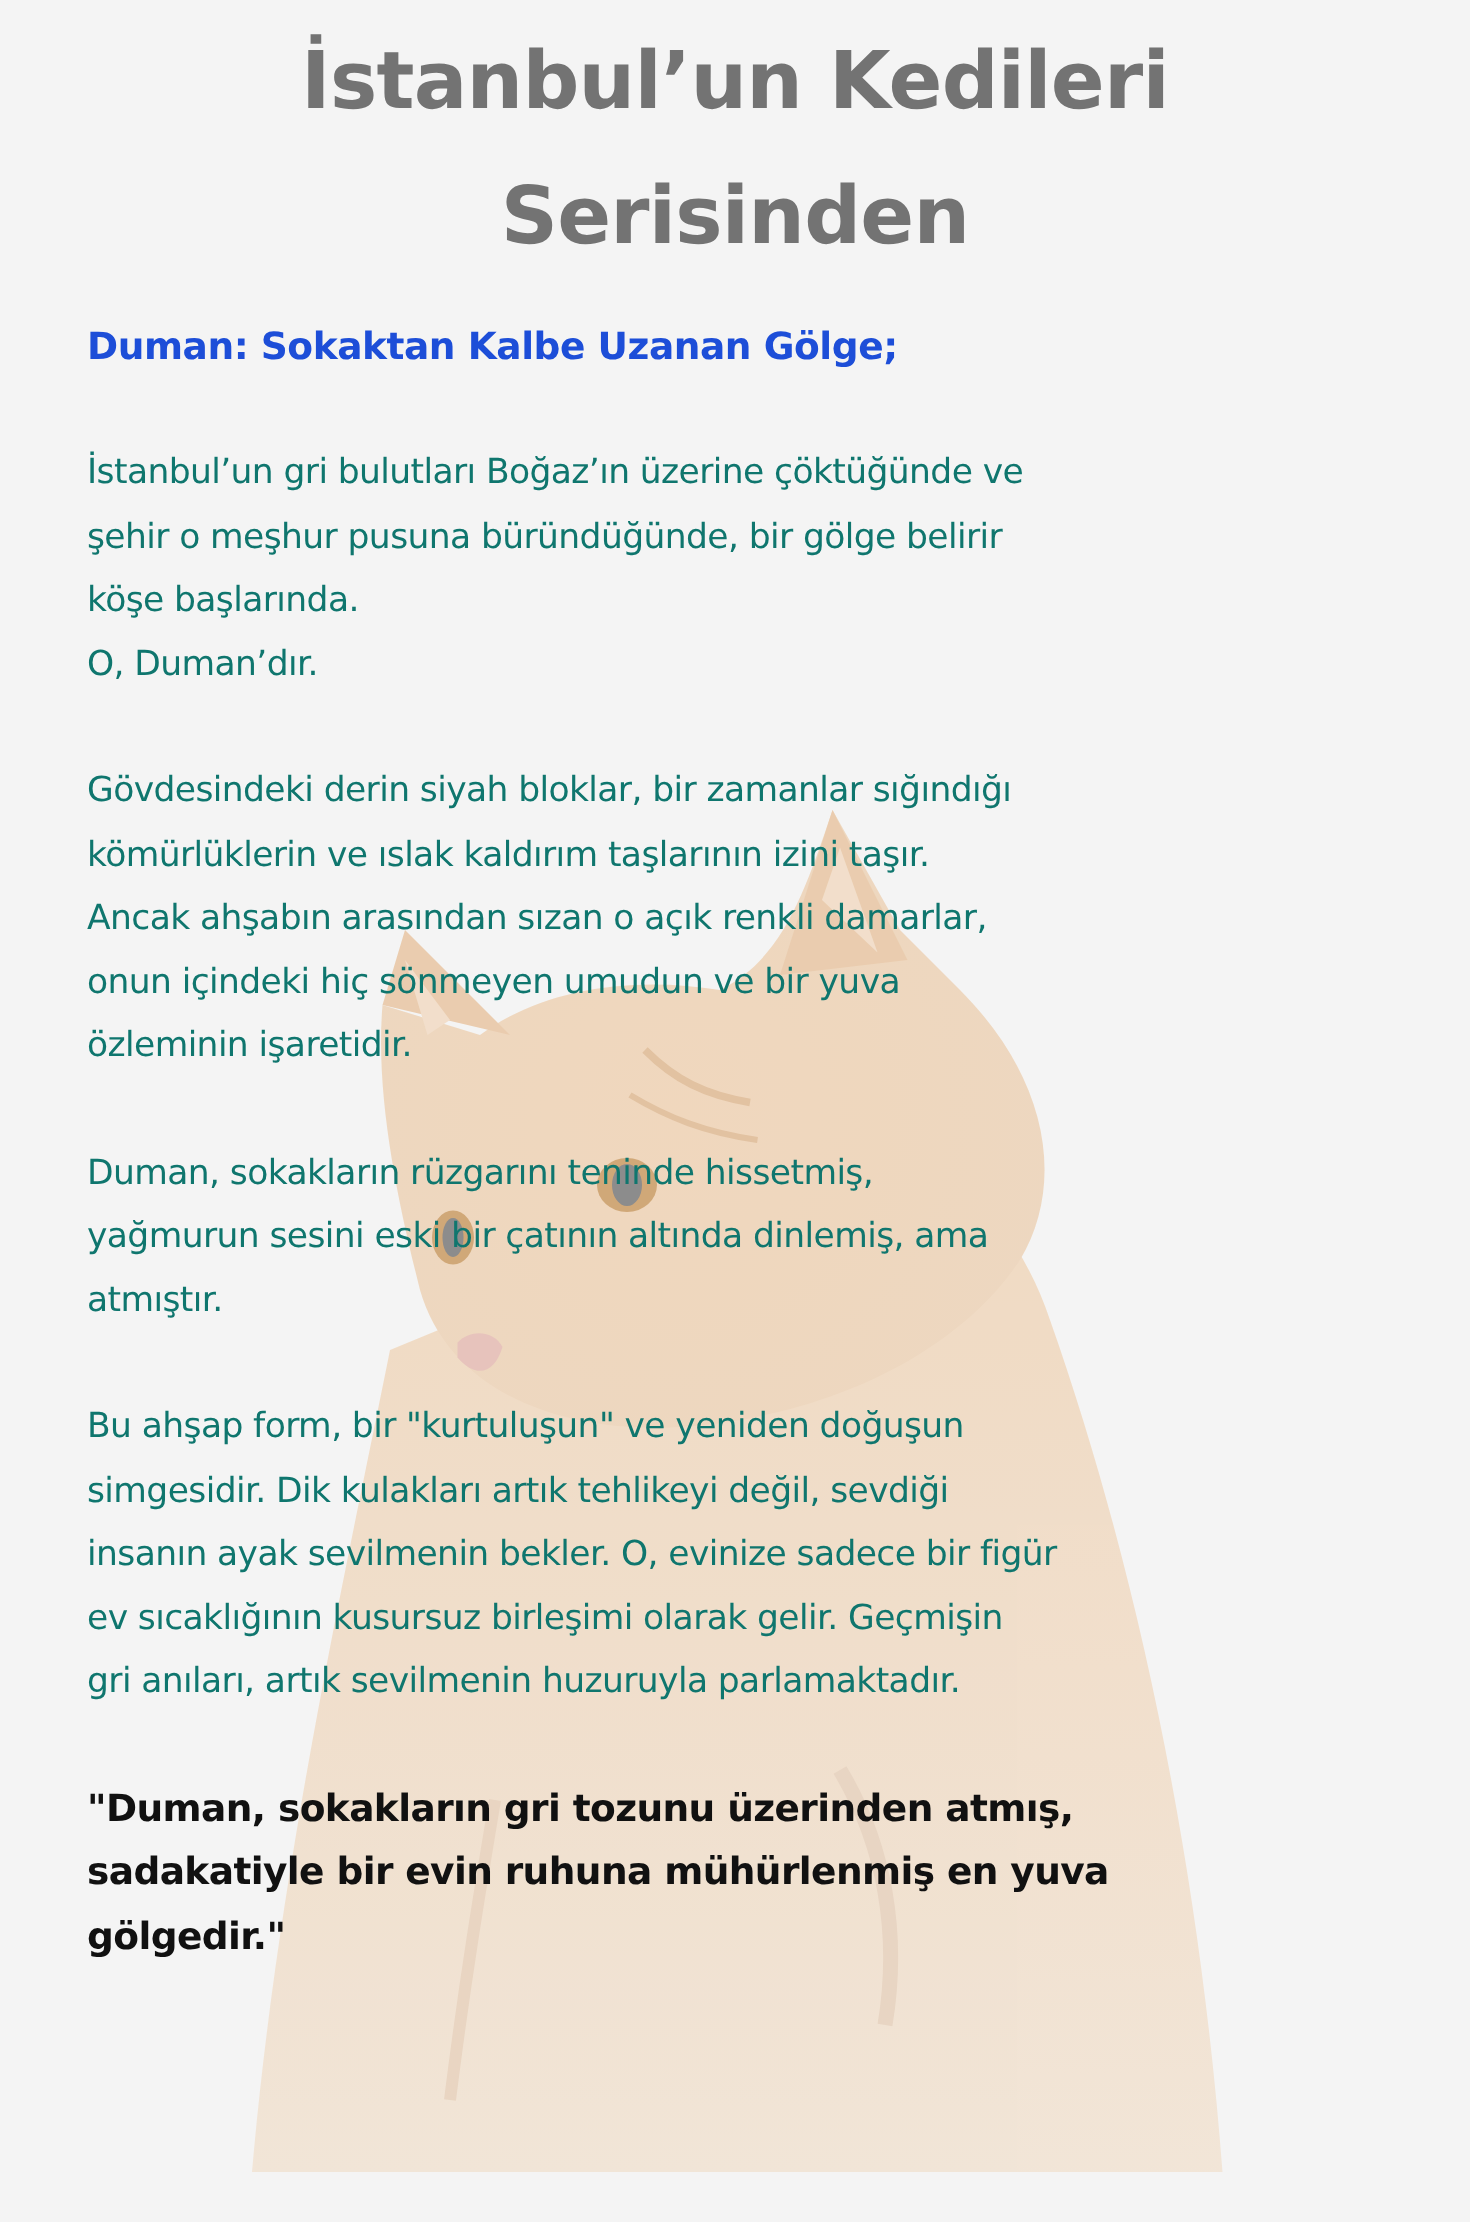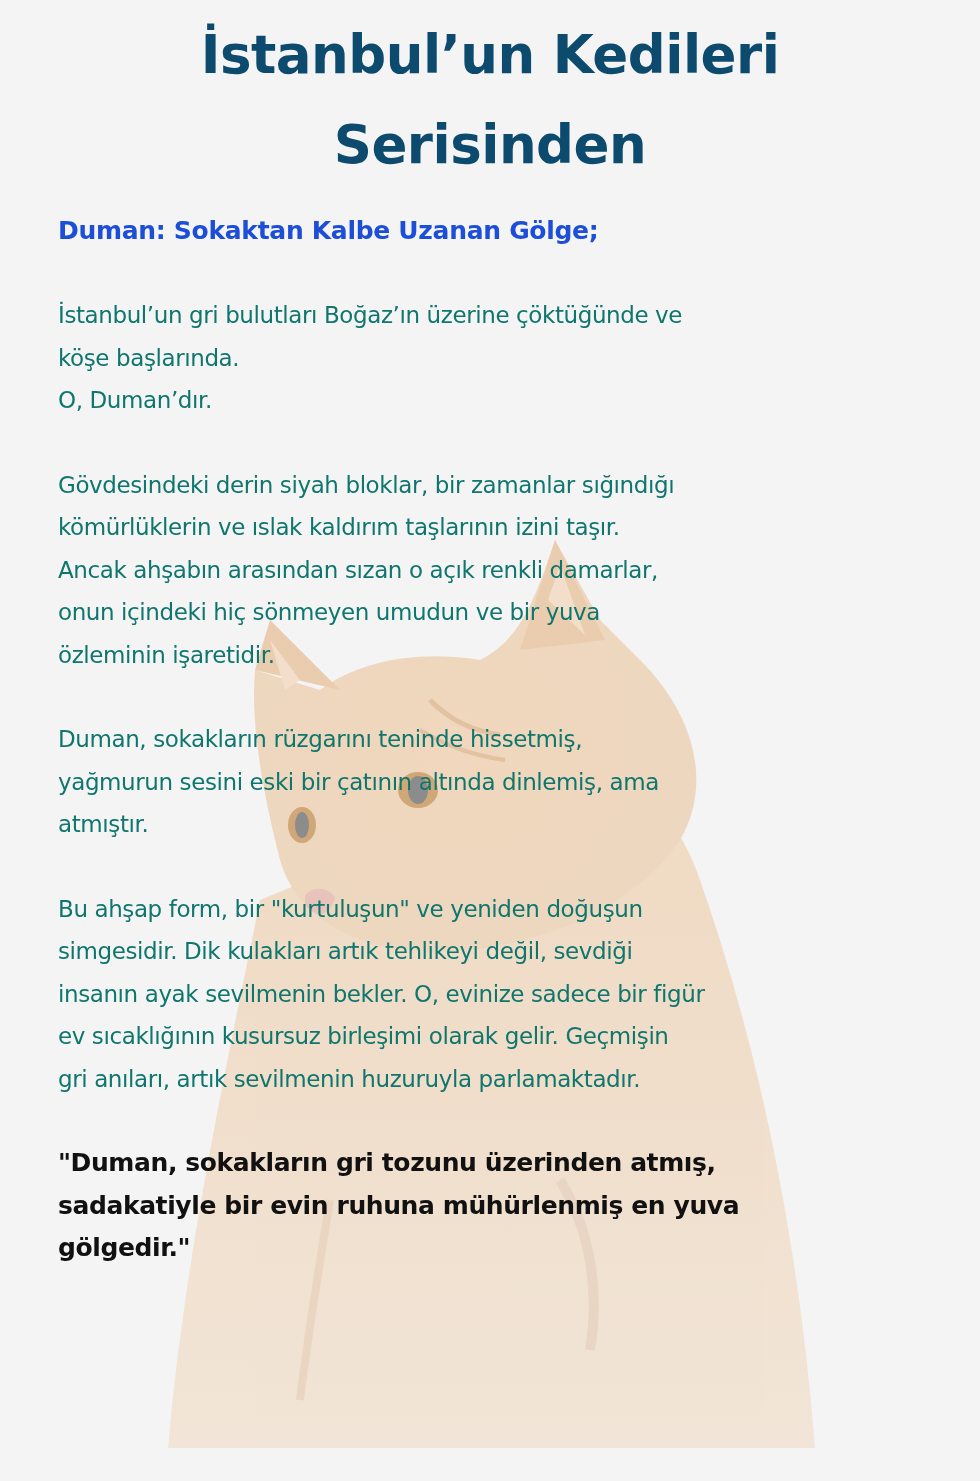--- a/index.html
+++ b/index.html
@@ -18,21 +18,21 @@
     position:relative; z-index:1;
     padding:0 58px;
   }
   .title {
     margin:0; padding-top:10px;
     text-align:center;
     font-family:"DejaVu Sans", sans-serif;
     font-weight:bold;
     font-size:53px;
     line-height:90px;
-    color:#0c4a6e;
+    color:#737373;
     letter-spacing:-0.5px;
   }
   .subtitle {
     margin:20px 0 0 0;
     font-weight:bold;
     font-size:25px;
     line-height:42px;
     color:#1d4ed8;
     letter-spacing:-0.3px;
   }
@@ -97,20 +97,21 @@
 <div class="content">
   <h1 class="title">
     <span>İstanbul’un Kedileri</span><br>
     <span>Serisinden</span>
   </h1>
 
   <p class="subtitle">Duman: Sokaktan Kalbe Uzanan Gölge;</p>
 
   <p class="para">
     <span class="line">İstanbul’un gri bulutları Boğaz’ın üzerine çöktüğünde ve</span>
+    <span class="line">şehir o meşhur pusuna büründüğünde, bir gölge belirir</span>
     <span class="line">köşe başlarında.</span>
     <span class="line">O, Duman’dır.</span>
   </p>
 
   <p class="para">
     <span class="line">Gövdesindeki derin siyah bloklar, bir zamanlar sığındığı</span>
     <span class="line">kömürlüklerin ve ıslak kaldırım taşlarının izini taşır.</span>
     <span class="line">Ancak ahşabın arasından sızan o açık renkli damarlar,</span>
     <span class="line">onun içindeki hiç sönmeyen umudun ve bir yuva</span>
     <span class="line">özleminin işaretidir.</span>

